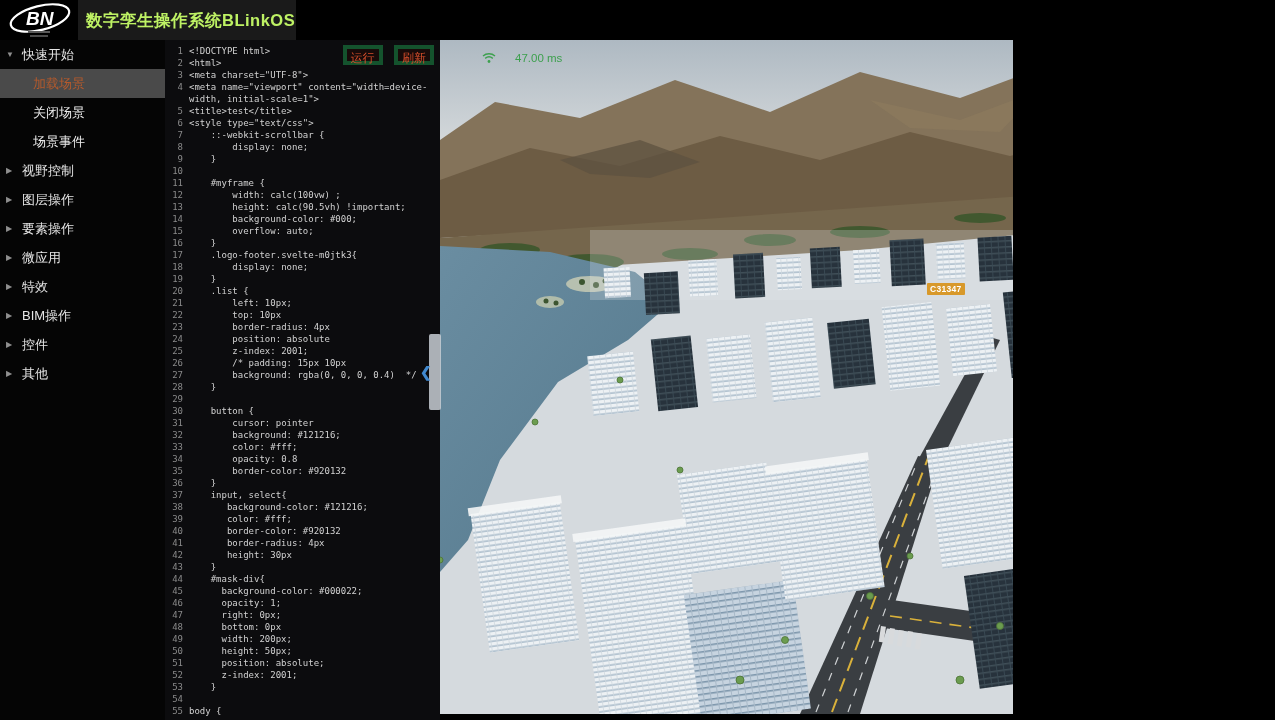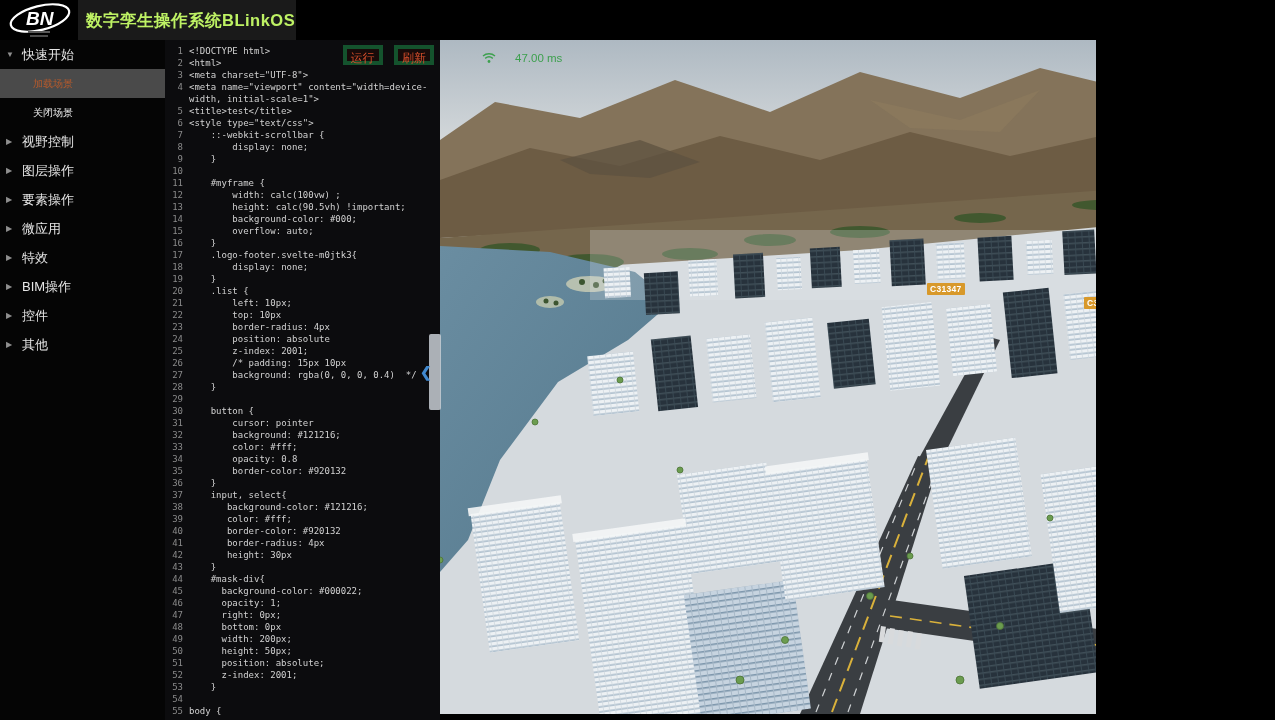--- a/index.html
+++ b/index.html
@@ -1,31 +1,31 @@
 <!DOCTYPE html>
 <html><head>
 <meta charset="utf-8">
 <style>
   html,body{margin:0;padding:0;background:#000;}
-  #app{position:relative;width:1096px;height:720px;background:#000;overflow:hidden;
+  #app{position:relative;width:1013px;height:720px;background:#000;overflow:hidden;
        font-family:"Liberation Sans",sans-serif;}
 
   
   #header{position:absolute;left:0;top:0;width:1275px;height:40px;background:#000;}
   #logo{position:absolute;left:6px;top:1px;width:72px;height:38px;}
   #title-box{position:absolute;left:78px;top:0;width:218px;height:40px;background:#1a1a1a;
              color:#bef264;font-size:16.5px;font-weight:bold;line-height:40px;padding-left:8px;
              box-sizing:border-box;letter-spacing:.5px;}
 
   
   #sidebar{position:absolute;left:0;top:40px;width:165px;height:680px;background:#050505;}
   .menu-group{position:relative;height:29px;line-height:29px;color:#e6e6e6;font-size:13px;
               padding-left:22px;cursor:pointer;white-space:nowrap;}
   .menu-arrow{position:absolute;left:6px;top:0;color:#8f8f8f;font-size:8px;}
-  .menu-sub{position:relative;height:29px;line-height:29px;color:#ededed;font-size:10px;
+  .menu-sub{position:relative;height:29px;line-height:29px;color:#ededed;font-size:13px;
             padding-left:33px;cursor:pointer;white-space:nowrap;}
   .menu-sub.active{background:#4a4a4a;color:#b55a2c;}
 
   
   #editor{position:absolute;left:165px;top:40px;width:275px;height:680px;background:#0c0c0e;
           overflow:hidden;}
   #editor-btns{position:absolute;top:5px;right:6px;z-index:5;}
   .ed-btn{display:inline-block;min-width:34px;height:20px;line-height:18px;text-align:center;
           margin-left:7px;border:4px solid #14532d;color:#d94f2b;background:rgba(40,10,6,.45);
           font-size:12px;font-family:"Liberation Sans",sans-serif;cursor:pointer;box-sizing:border-box;
@@ -65,20 +65,21 @@
       <rect x="22" y="30" width="22" height="2" fill="#5a5a5a"></rect>
       <rect x="24" y="34" width="18" height="2" fill="#4a4a4a"></rect>
     </svg>
     <div id="title-box">数字孪生操作系统BLinkOS</div>
   </div>
 
   <nav id="sidebar">
       <div class="menu-group"><span class="menu-arrow">▼</span><span>快速开始</span></div>
       <div class="menu-sub active">加载场景</div>
       <div class="menu-sub">关闭场景</div>
+      <div class="menu-sub">场景事件</div>
       <div class="menu-group"><span class="menu-arrow">▶</span><span>视野控制</span></div>
       <div class="menu-group"><span class="menu-arrow">▶</span><span>图层操作</span></div>
       <div class="menu-group"><span class="menu-arrow">▶</span><span>要素操作</span></div>
       <div class="menu-group"><span class="menu-arrow">▶</span><span>微应用</span></div>
       <div class="menu-group"><span class="menu-arrow">▶</span><span>特效</span></div>
       <div class="menu-group"><span class="menu-arrow">▶</span><span>BIM操作</span></div>
       <div class="menu-group"><span class="menu-arrow">▶</span><span>控件</span></div>
       <div class="menu-group"><span class="menu-arrow">▶</span><span>其他</span></div>
     </nav>
 

